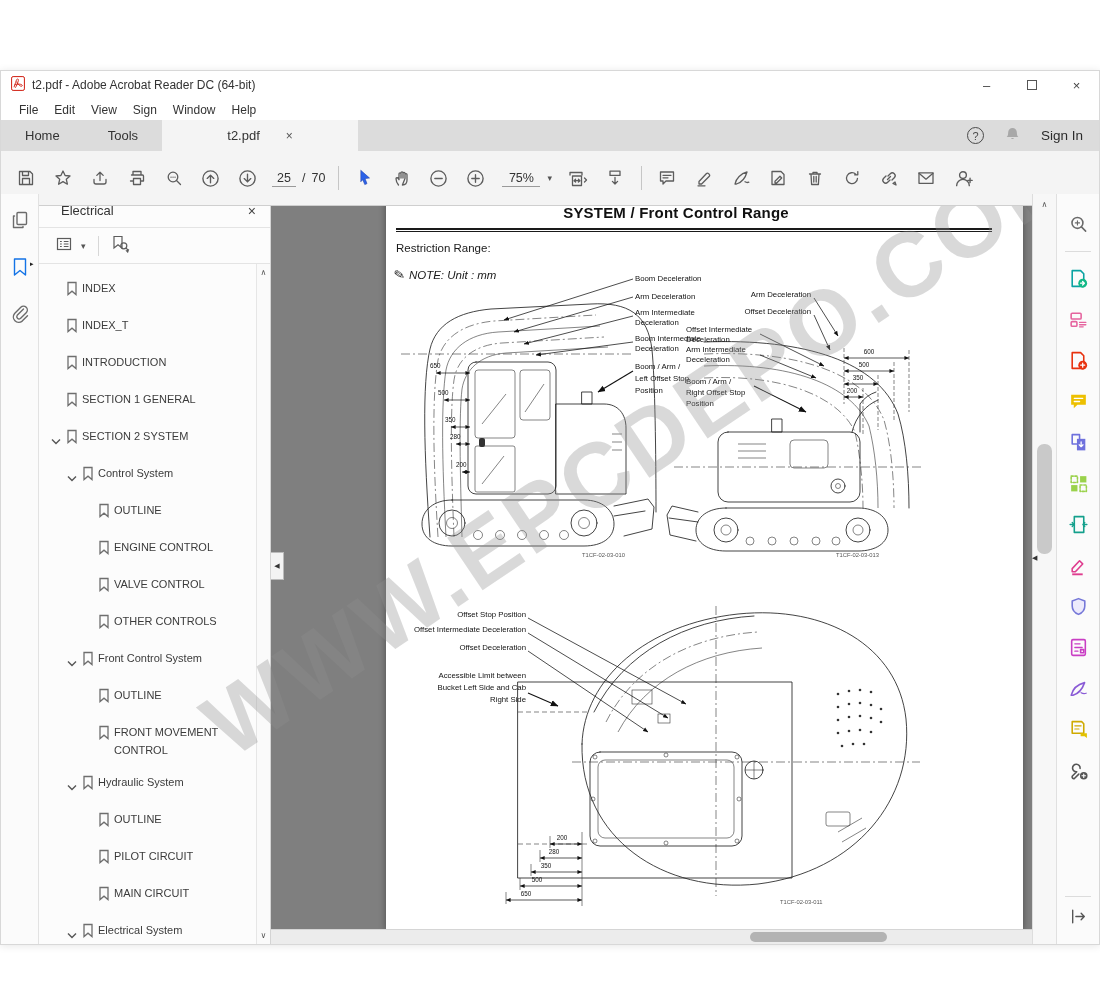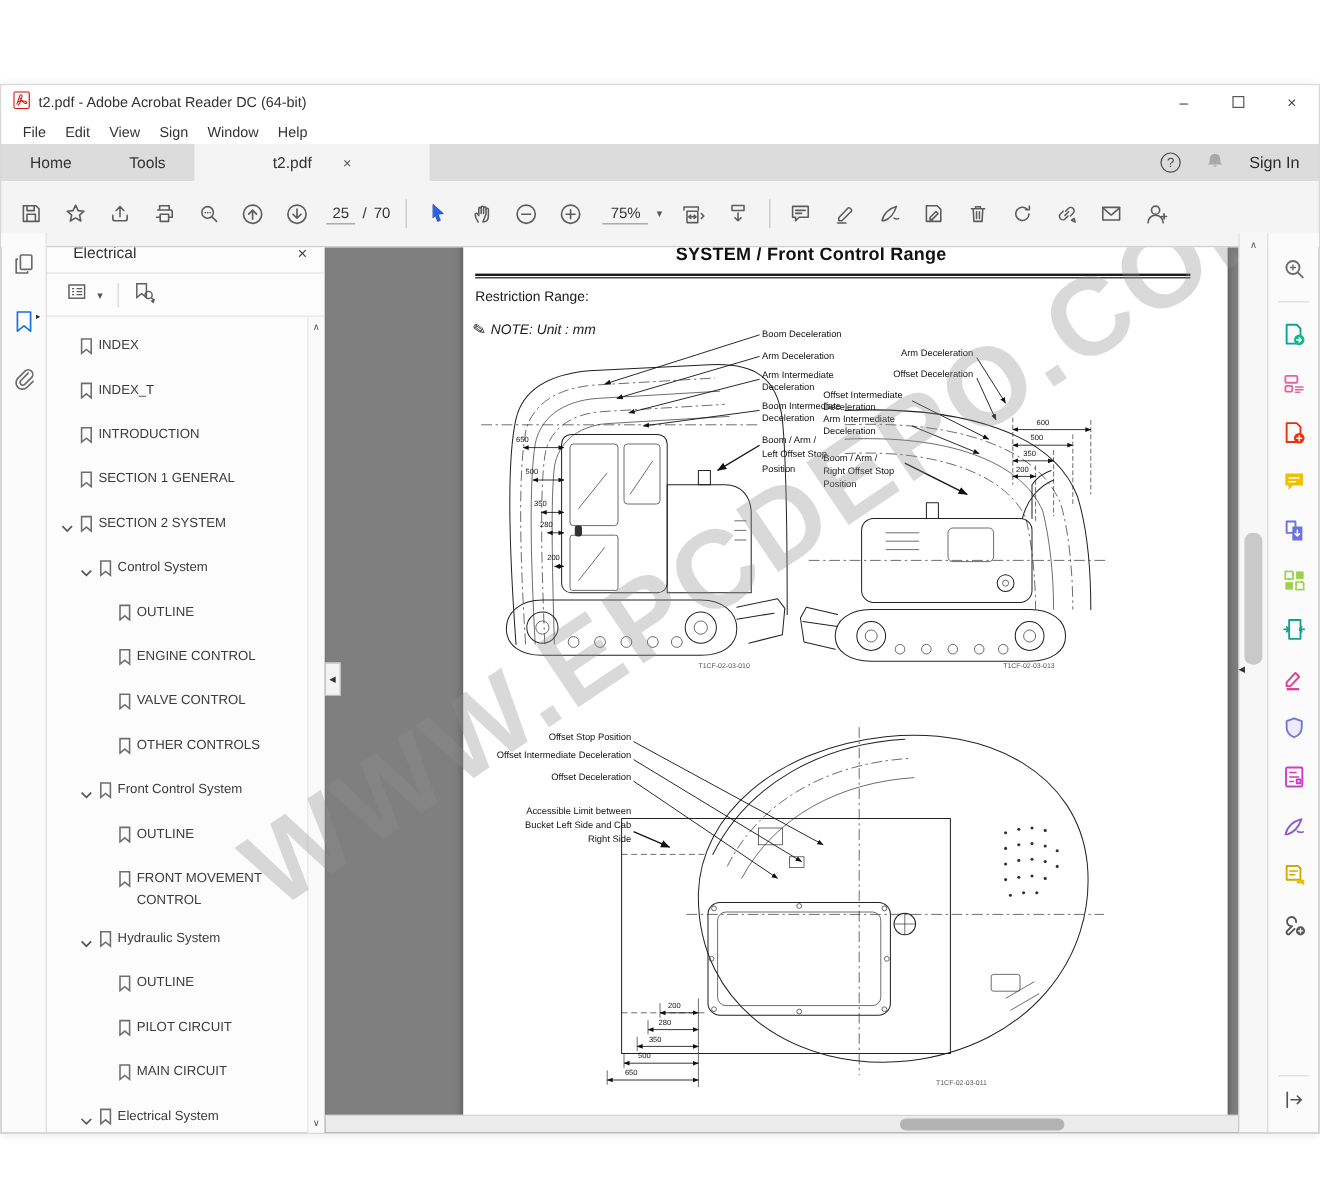--- a/index.html
+++ b/index.html
@@ -3,21 +3,21 @@
 <meta charset="utf-8">
 <style>
   * { box-sizing: border-box; }
   html,body { margin:0; padding:0; }
   body {
     width:1100px; height:1000px; position:relative; background:#fff;
     font-family:"Liberation Sans", sans-serif; overflow:hidden;
     -webkit-font-smoothing:antialiased;
   }
   .app { position:absolute; left:0; top:70px; width:1100px; height:875px;
-         background:#0f172a; border:1px solid #d8d8d8; box-shadow:0 1px 8px rgba(0,0,0,.10); }
+         background:#4c1d95; border:1px solid #d8d8d8; box-shadow:0 1px 8px rgba(0,0,0,.10); }
 
   
   .hdr { position:relative; z-index:10; background:#fff; }
   .titlebar { height:28px; display:flex; align-items:center; padding:0 0 0 10px; gap:7px;
               font-size:12px; color:#333; background:#fff; }
   .title-text { flex:0 1 auto; }
   .win-controls { margin-left:auto; display:flex; height:28px; }
   .wc { width:45px; display:flex; align-items:center; justify-content:center;
         font-size:13px; color:#444; }
   .maxbox { width:10px; height:10px; border:1px solid #555; display:inline-block; }

